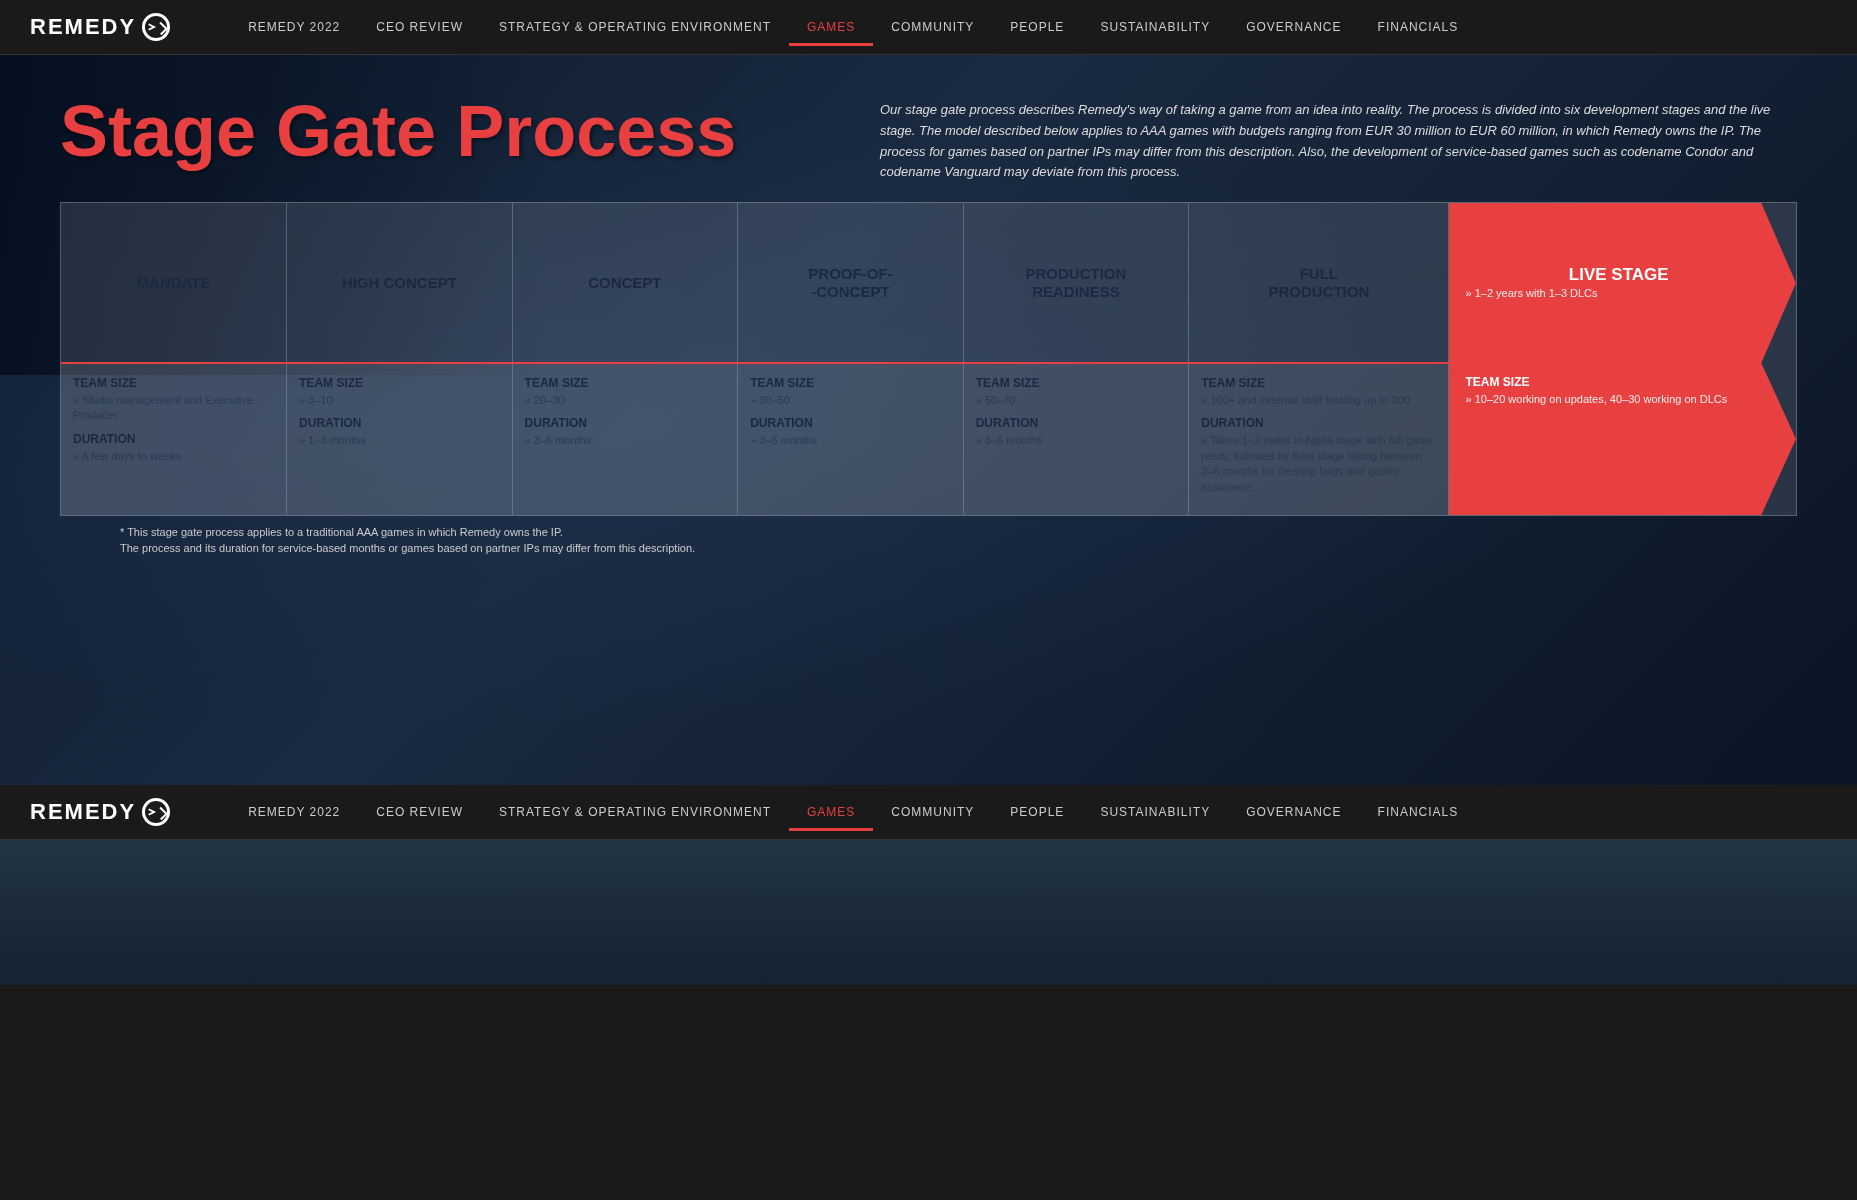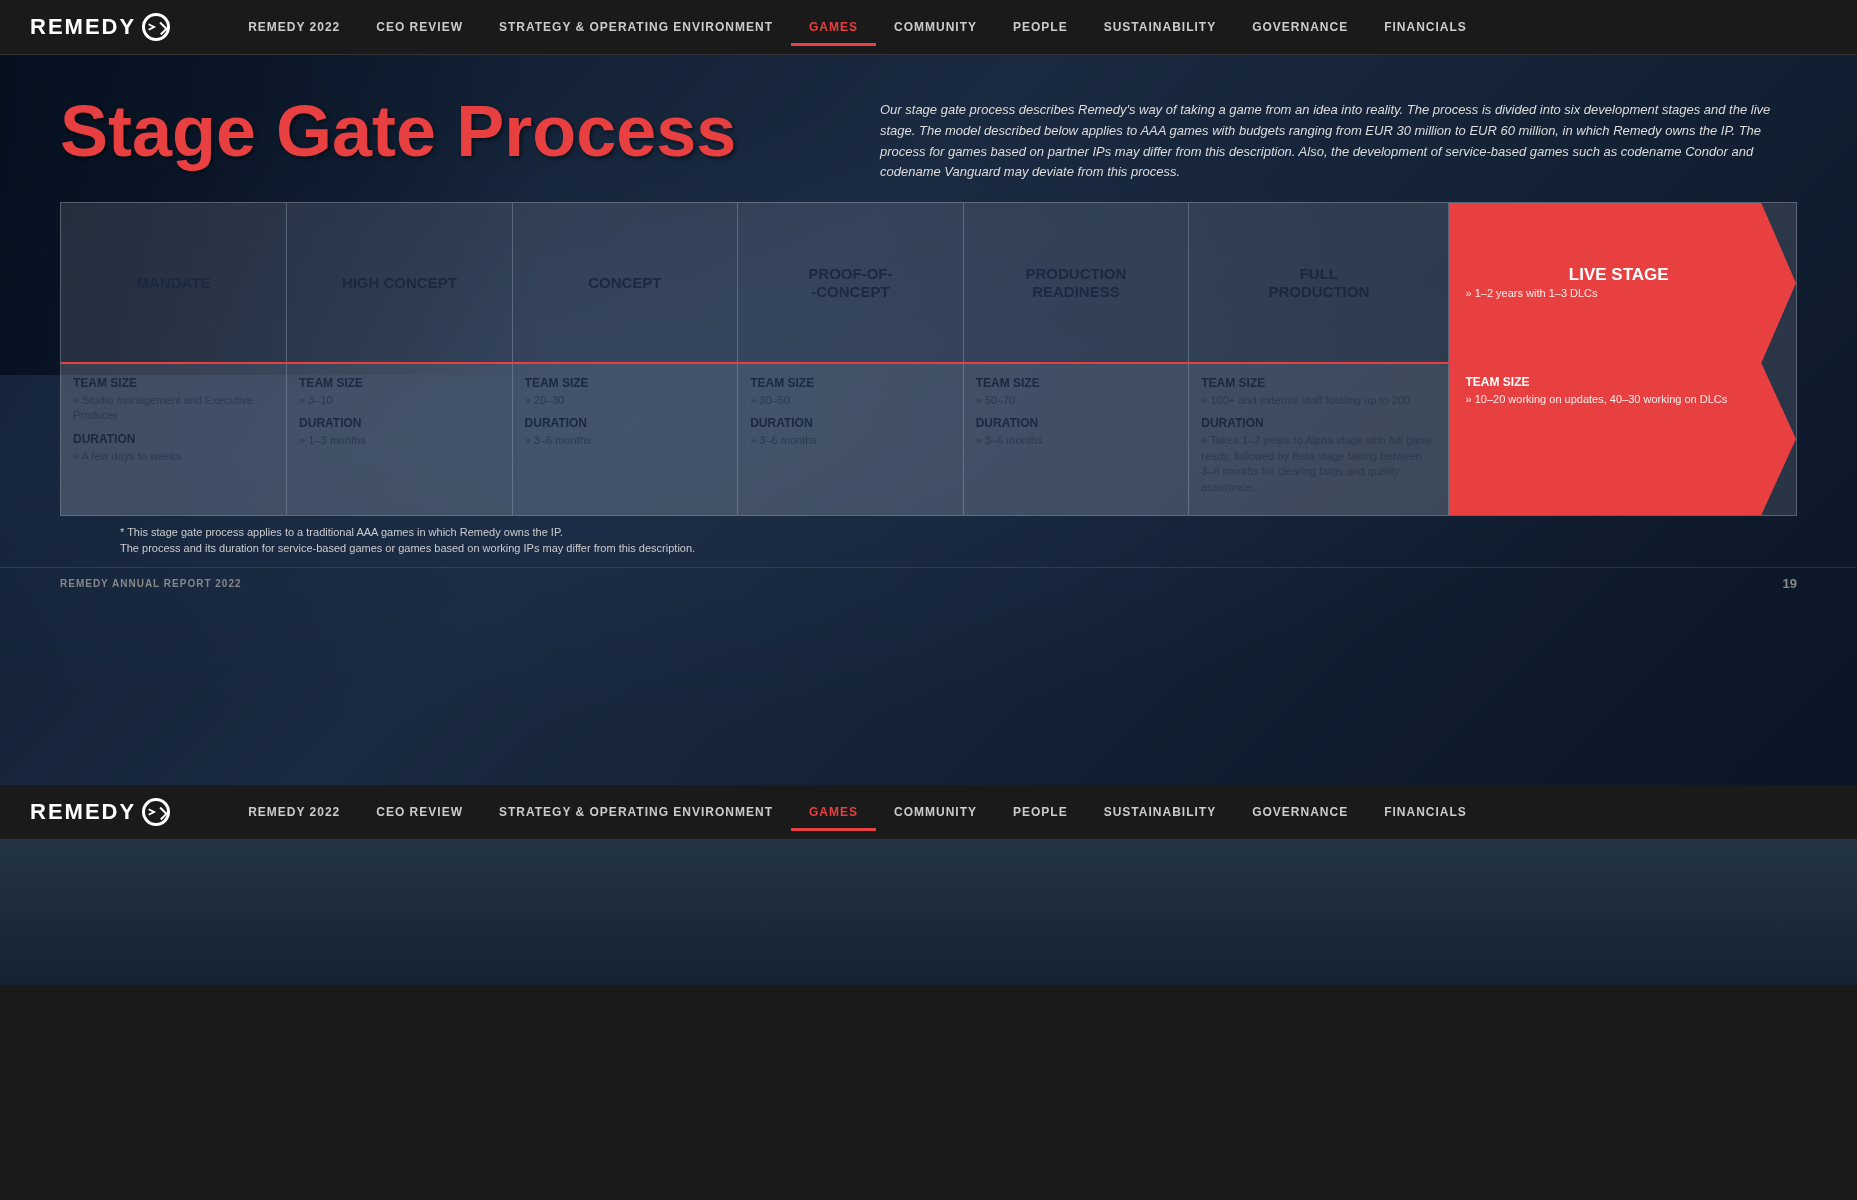--- a/index.html
+++ b/index.html
@@ -45,21 +45,21 @@
       transform: rotate(-45deg) translateX(-2px);
     }
     .nav-items {
       display: flex;
       gap: 0;
       list-style: none;
     }
     .nav-item {
       color: #ccc;
       font-size: 12px;
-      font-weight: 700;
+      font-weight: 400;
       letter-spacing: 1px;
       text-transform: uppercase;
       padding: 0 18px;
       height: 37px;
       display: flex;
       align-items: center;
       cursor: pointer;
       white-space: nowrap;
       position: relative;
     }
@@ -446,28 +446,24 @@
               <div class="live-detail-title">TEAM SIZE</div>
               <div class="live-detail-value">10–20 working on updates, 40–30 working on DLCs</div>
             </td>
           </tr>
         </tbody>
       </table>
     </div>
 
     <p class="footnote">
       <span>* This stage gate process applies to a traditional AAA games in which Remedy owns the IP.</span><br>
-      <span>The process and its duration for service-based games or games based on working IPs may differ from this description.</span>
+      <span>The process and its duration for service-based months or games based on partner IPs may differ from this description.</span>
     </p>
   </div>
 
-  <div class="page-footer">
-    <span class="footer-text">REMEDY ANNUAL REPORT 2022</span>
-    <span class="page-number">19</span>
-  </div>
 </main>
 
 <div class="page-second">
   <div class="page-second-bg"></div>
   <nav class="navbar-bottom">
     <div class="logo">
       <span class="logo-text">REMEDY</span>
       <div class="logo-icon">
         <svg width="14" height="14" viewBox="0 0 14 14" fill="none">
           <polyline points="4,4 10,7 4,10" stroke="white" stroke-width="2" fill="none"></polyline>

